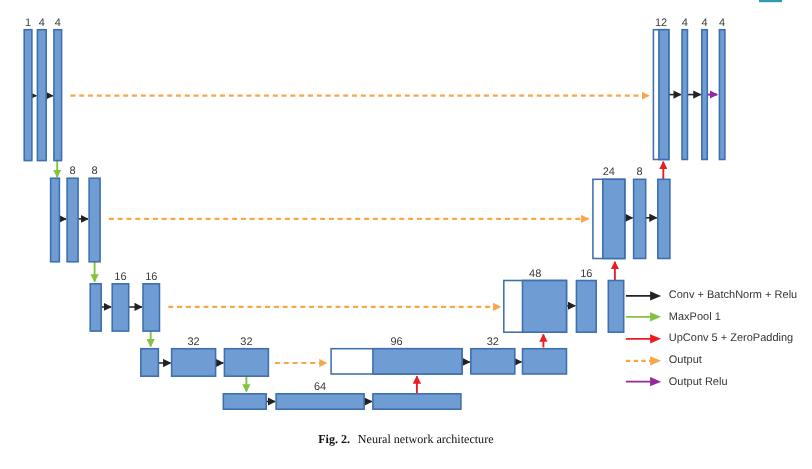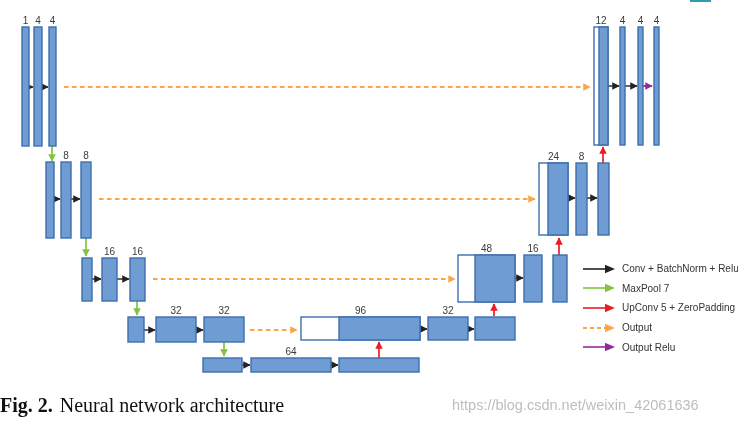--- a/index.html
+++ b/index.html
@@ -2,27 +2,27 @@
 <html><head>
 <meta charset="utf-8">
 <style>
   html,body{margin:0;padding:0;background:#ffffff;}
   #stage{
     position:relative;width:738px;height:426px;background:#ffffff;overflow:hidden;
     font-family:"Liberation Sans", sans-serif;
   }
   #diagram-svg{position:absolute;left:0;top:0;}
   .teal-bar{position:absolute;left:690px;top:0;width:21px;height:2px;}
-  .legend{position:absolute;left:582px;top:259px;text-align:right;}
+  .legend{position:absolute;left:568px;top:259px;text-align:right;}
   .legend-row{display:flex;align-items:center;height:19.6px;}
   .legend-arrow{flex:0 0 auto;margin-right:6px;}
   .legend-label{font-size:10px;color:#333;white-space:nowrap;}
   .caption{
-    position:absolute;left:0;right:0;top:394px;text-align:left;
-    font-family:"Liberation Serif", serif;font-size:20px;color:#111;
+    position:absolute;left:0;right:0;top:394px;text-align:center;
+    font-family:"Liberation Serif", serif;font-size:11px;color:#111;
   }
   .caption-prefix{font-weight:bold;margin-right:7px;}
   .watermark{
     position:absolute;left:452px;top:397px;font-size:14.5px;
     color:rgba(185,185,185,0.95);white-space:nowrap;letter-spacing:0px;
   }
 </style>
 </head>
 <body>
 
@@ -196,21 +196,21 @@
         <polygon points="23,0.8 33,5 23,9.2" fill="#222222"></polygon>
       </svg>
       <span class="legend-label">Conv + BatchNorm + Relu</span>
     </div>
 
     <div class="legend-row">
       <svg class="legend-arrow" width="34" height="10">
         <line x1="1" y1="5" x2="24" y2="5" stroke-width="1.6" stroke="#82C341"></line>
         <polygon points="23,0.8 33,5 23,9.2" fill="#82C341"></polygon>
       </svg>
-      <span class="legend-label">MaxPool 7</span>
+      <span class="legend-label">MaxPool 1</span>
     </div>
 
     <div class="legend-row">
       <svg class="legend-arrow" width="34" height="10">
         <line x1="1" y1="5" x2="24" y2="5" stroke-width="1.6" stroke="#EC1C24"></line>
         <polygon points="23,0.8 33,5 23,9.2" fill="#EC1C24"></polygon>
       </svg>
       <span class="legend-label">UpConv 5 + ZeroPadding</span>
     </div>
 
@@ -229,15 +229,14 @@
       </svg>
       <span class="legend-label">Output Relu</span>
     </div>
 
   </div>
 
   <div class="caption">
     <span class="caption-prefix">Fig. 2.</span><span>Neural network architecture</span>
   </div>
 
-  <div class="watermark">https://blog.csdn.net/weixin_42061636</div>
 
 </div>
 
 </body></html>

